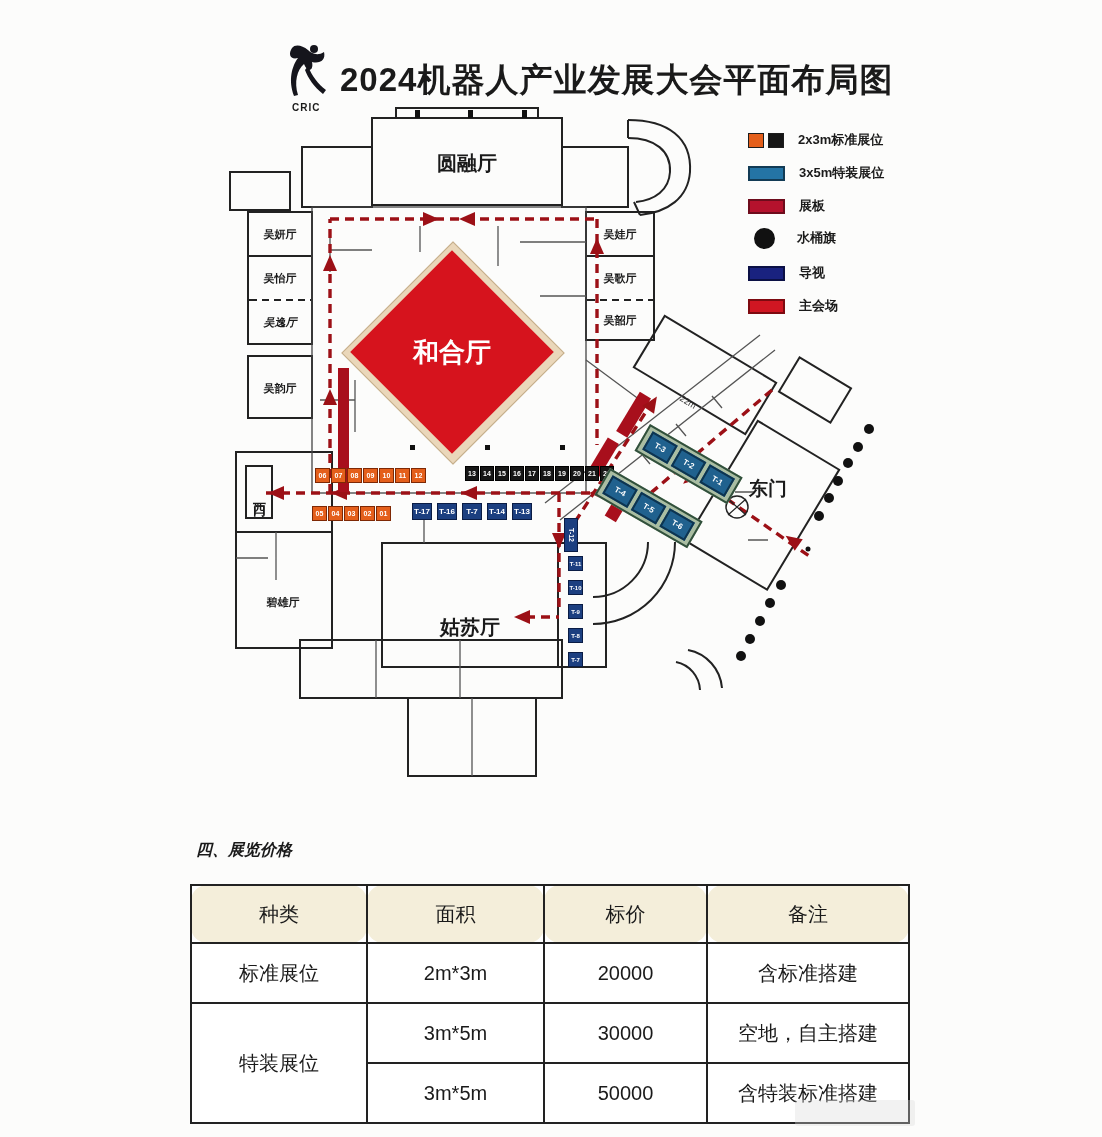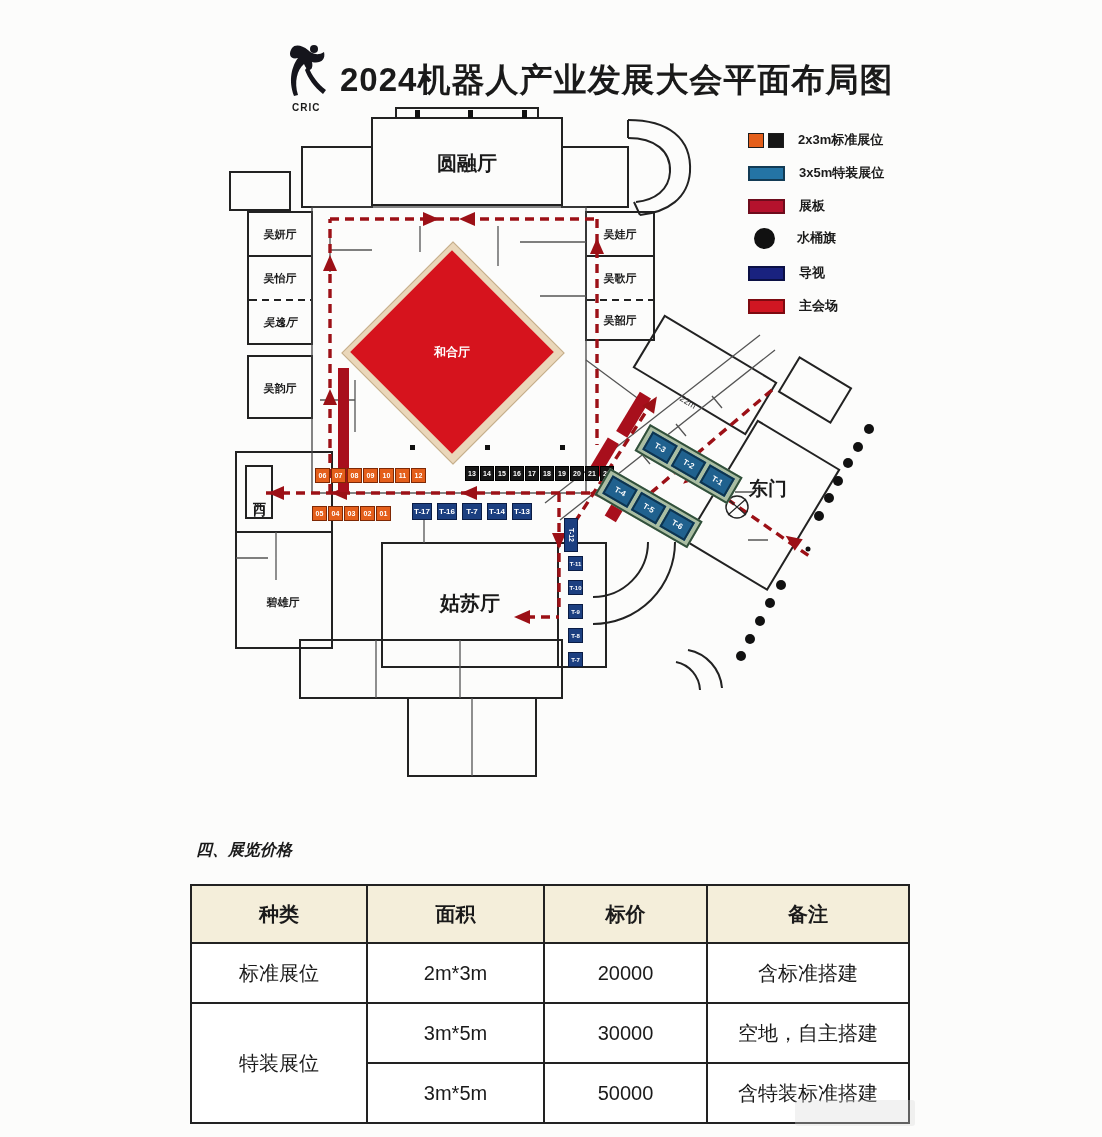--- a/index.html
+++ b/index.html
@@ -29,21 +29,21 @@
   .c-tl{width:29px;height:21px;background:#20618e;border:2px solid #0d3450;font-size:8px;margin-right:4px;}
   .panel{position:absolute;display:flex;align-items:center;background:#a9bda2;border:2px solid #31503c;
          padding:3px 4px;transform-origin:0 0;}
   .vbar{position:absolute;background:#a80f1c;}
   .vtext{writing-mode:vertical-rl;}
   
   .sec-title{font-size:16px;font-weight:900;font-style:italic;}
   table.price{border-collapse:collapse;table-layout:fixed;background:#fff;}
   table.price th,table.price td{border:2.4px solid #222;text-align:center;vertical-align:middle;
        font-size:20px;padding:0;}
-  table.price th{background:#f4eeda;font-weight:bold;height:56px;}
+  table.price th{background:#f4eeda;font-weight:normal;height:56px;border-radius:16px;}
   table.price td{height:58px;font-weight:normal;}
   .wm{position:absolute;left:795px;top:1100px;width:120px;height:26px;background:#d9d9d9;opacity:.35;border-radius:3px;}
 </style>
 </head>
 <body>
 
 <div id="app">
 
   <div class="abs" style="left:278px;top:40px;">
     <svg class="logo" viewBox="0 0 58 70">
@@ -199,33 +199,33 @@
       <rect x="410" y="445" width="5" height="5"></rect>
         <rect x="485" y="445" width="5" height="5"></rect>
       <rect x="560" y="445" width="5" height="5"></rect>
     </g>
     <circle cx="737" cy="507" r="11" stroke="#222" stroke-width="1.5" fill="none"></circle>
     <path d="M728,499 l18,16 M746,499 l-18,16" stroke="#222" stroke-width="1.2"></path>
   </svg>
 
   <div class="diamond" style="left:374px;top:274px;width:156px;height:156px;background:#ead7ba;border:1px solid #c4ad8a;"></div>
   <div class="diamond" style="left:380px;top:280px;width:144px;height:144px;background:#d6131d;"></div>
-  <div class="rl" style="left:452px;top:352px;color:#fff;font-size:12px;">和合厅</div>
+  <div class="rl" style="left:452px;top:352px;color:#fff;font-size:26px;">和合厅</div>
 
   <div class="vbar" style="left:338px;top:368px;width:11px;height:124px;"></div>
 
   <div class="rl rl-big" style="left:467px;top:163px;">圆融厅</div>
   <div class="rl" style="left:280px;top:234px;">吴妍厅</div>
   <div class="rl" style="left:280px;top:278px;">吴怡厅</div>
   <div class="rl" style="left:280px;top:322px;font-style:italic;">吴逸厅</div>
   <div class="rl" style="left:280px;top:388px;">吴韵厅</div>
   <div class="rl" style="left:620px;top:234px;">吴娃厅</div>
   <div class="rl" style="left:620px;top:278px;">吴歌厅</div>
   <div class="rl" style="left:620px;top:320px;">吴韶厅</div>
-  <div class="rl rl-big" style="left:470px;top:603px;">姑苏厅</div>
+  <div class="rl rl-big" style="left:470px;top:627px;">姑苏厅</div>
   <div class="rl" style="left:283px;top:602px;">碧雄厅</div>
   <div class="rl vtext" style="left:259px;top:492px;font-size:13px;">西门</div>
   <div class="rl" style="left:768px;top:489px;font-size:19px;">东门</div>
   <div class="rl" style="left:688px;top:402px;font-size:9px;font-weight:normal;transform:translate(-50%,-50%) rotate(31deg);color:#333;">22m</div>
 
   <div class="row" style="left:315px;top:468px;">
     <span class="cell c-or">06</span>
     <span class="cell c-or">07</span>
     <span class="cell c-or">08</span>
     <span class="cell c-or">09</span>

